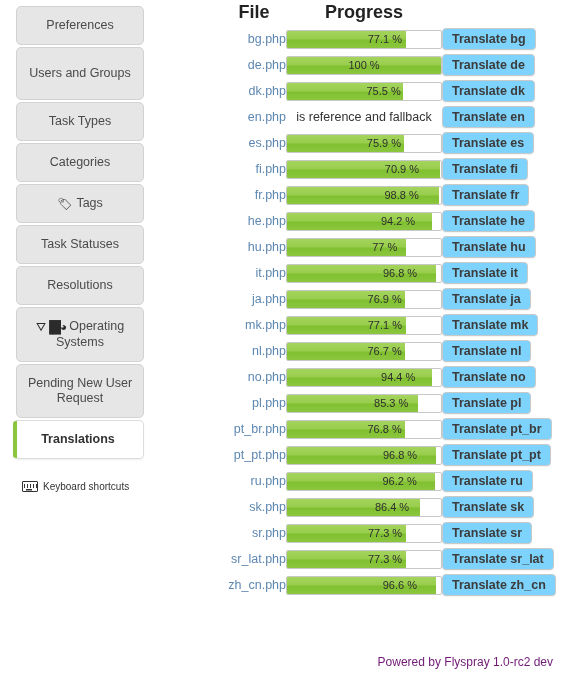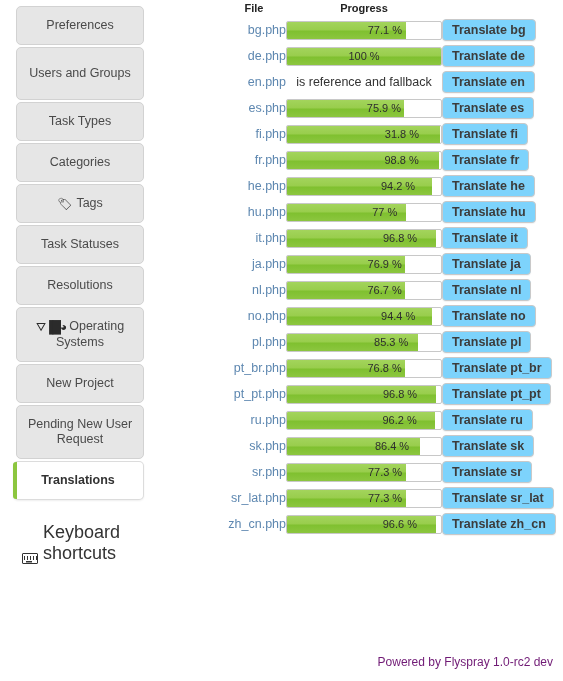--- a/index.html
+++ b/index.html
@@ -89,24 +89,24 @@
     margin-right: 3px;
     letter-spacing: -1px;
     font-size: 12px;
     color: #2b2b2b;
     vertical-align: -1px;
   }
 
   
   .shortcuts {
     margin: 22px 0 0 16px;
-    font-size: 18px;
+    font-size: 10px;
     color: #333333;
     display: flex;
-    align-items: flex-end;
+    align-items: flex-start;
     cursor: pointer;
   }
   .kbd-icon {
     display: inline-block;
     width: 14px;
     height: 9px;
     border: 1px solid #333;
     border-radius: 1px;
     margin-right: 5px;
     position: relative;
@@ -125,21 +125,21 @@
     top: 0;
     width: 341px;
   }
 
   table.trans {
     border-collapse: collapse;
     width: 341px;
     table-layout: fixed;
   }
   table.trans th {
-    font-size: 11px;
+    font-size: 18px;
     font-weight: bold;
     color: #222222;
     padding: 2px 0 3px 0;
   }
   th.col-file   { width: 64px; }
   th.col-prog   { width: 156px; }
   th.col-action { width: 121px; }
 
   table.trans td {
     padding: 2px 0;
@@ -250,23 +250,20 @@
         </div>
         <div class="tab">
           <span><span>Task Statuses</span></span>
         </div>
         <div class="tab">
           <span><span>Resolutions</span></span>
         </div>
         <div class="tab two-line">
           <span><span class="os-icons">⛛▐█◕</span><span>Operating Systems</span></span>
         </div>
-        <div class="tab">
-          <span><span>New Project</span></span>
-        </div>
         <div class="tab two-line">
           <span><span>Pending New User Request</span></span>
         </div>
         <div class="tab active">
           <span><span>Translations</span></span>
         </div>
       </div>
 
     <div class="shortcuts">
       <span class="kbd-icon"></span>
@@ -298,20 +295,30 @@
             <td class="file">de.php</td>
             <td class="prog">
               <div class="bar">
                 <div class="bar-fill" style="width: 100%;"></div>
                 <div class="bar-label">100 %</div>
               </div>
             </td>
             <td class="action"><button class="btn">Translate de</button></td>
           </tr>
           <tr>
+            <td class="file">dk.php</td>
+            <td class="prog">
+              <div class="bar">
+                <div class="bar-fill" style="width: 75.5%;"></div>
+                <div class="bar-label offset" style="padding-left: 37.75%; justify-content: center; padding-right: 12.25%;">75.5 %</div>
+              </div>
+            </td>
+            <td class="action"><button class="btn">Translate dk</button></td>
+          </tr>
+          <tr>
             <td class="file">en.php</td>
             <td class="prog">
               <div class="ref-text">is reference and fallback</div>
             </td>
             <td class="action"><button class="btn">Translate en</button></td>
           </tr>
           <tr>
             <td class="file">es.php</td>
             <td class="prog">
               <div class="bar">
@@ -319,21 +326,21 @@
                 <div class="bar-label offset" style="padding-left: 37.95%; justify-content: center; padding-right: 12.05%;">75.9 %</div>
               </div>
             </td>
             <td class="action"><button class="btn">Translate es</button></td>
           </tr>
           <tr>
             <td class="file">fi.php</td>
             <td class="prog">
               <div class="bar">
                 <div class="bar-fill" style="width: 99.3%;"></div>
-                <div class="bar-label offset" style="padding-left: 49.65%; justify-content: center; padding-right: 0.35%;">31.8 %</div>
+                <div class="bar-label offset" style="padding-left: 49.65%; justify-content: center; padding-right: 0.35%;">70.9 %</div>
               </div>
             </td>
             <td class="action"><button class="btn">Translate fi</button></td>
           </tr>
           <tr>
             <td class="file">fr.php</td>
             <td class="prog">
               <div class="bar">
                 <div class="bar-fill" style="width: 98.8%;"></div>
                 <div class="bar-label offset" style="padding-left: 49.4%; justify-content: center; padding-right: 0.6%;">98.8 %</div>
@@ -373,20 +380,30 @@
           </tr>
           <tr>
             <td class="file">ja.php</td>
             <td class="prog">
               <div class="bar">
                 <div class="bar-fill" style="width: 76.9%;"></div>
                 <div class="bar-label offset" style="padding-left: 38.45%; justify-content: center; padding-right: 11.55%;">76.9 %</div>
               </div>
             </td>
             <td class="action"><button class="btn">Translate ja</button></td>
+          </tr>
+          <tr>
+            <td class="file">mk.php</td>
+            <td class="prog">
+              <div class="bar">
+                <div class="bar-fill" style="width: 77.1%;"></div>
+                <div class="bar-label offset" style="padding-left: 38.55%; justify-content: center; padding-right: 11.45%;">77.1 %</div>
+              </div>
+            </td>
+            <td class="action"><button class="btn">Translate mk</button></td>
           </tr>
           <tr>
             <td class="file">nl.php</td>
             <td class="prog">
               <div class="bar">
                 <div class="bar-fill" style="width: 76.7%;"></div>
                 <div class="bar-label offset" style="padding-left: 38.35%; justify-content: center; padding-right: 11.65%;">76.7 %</div>
               </div>
             </td>
             <td class="action"><button class="btn">Translate nl</button></td>

